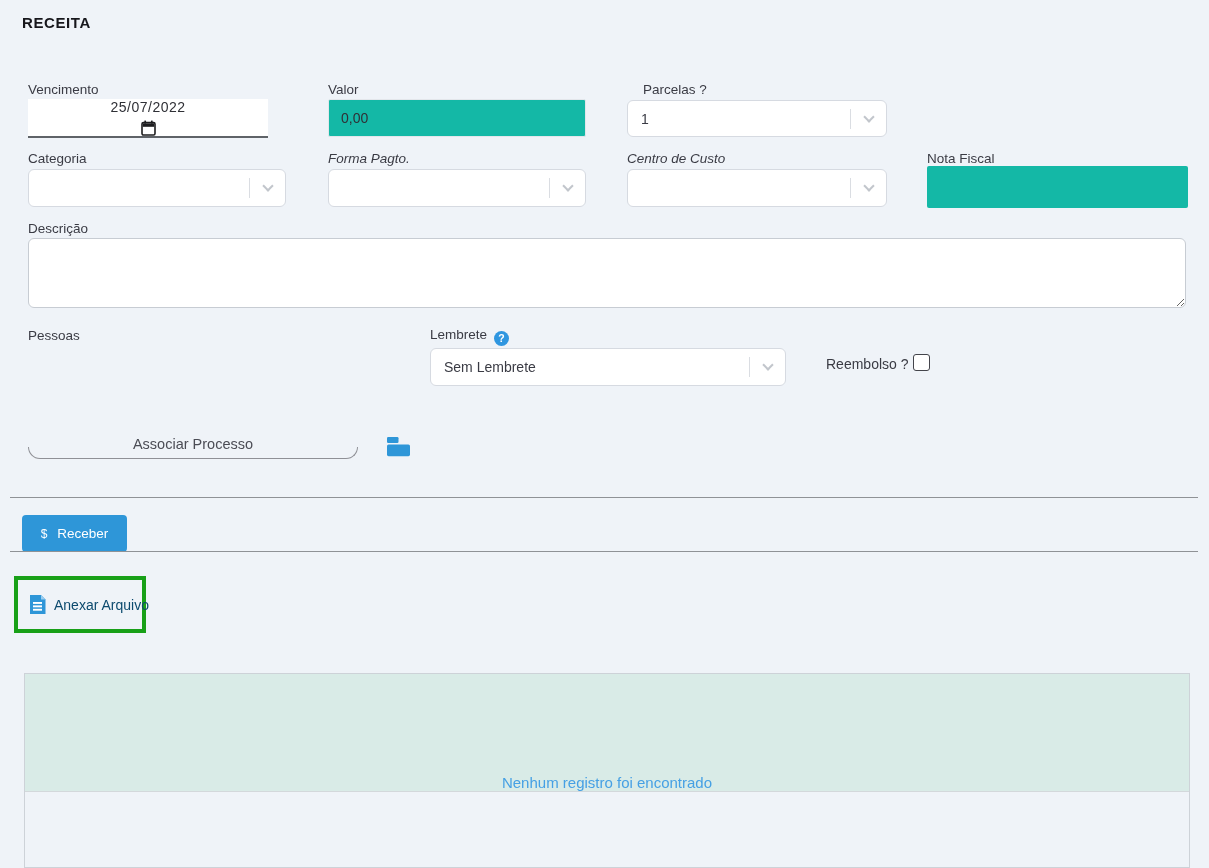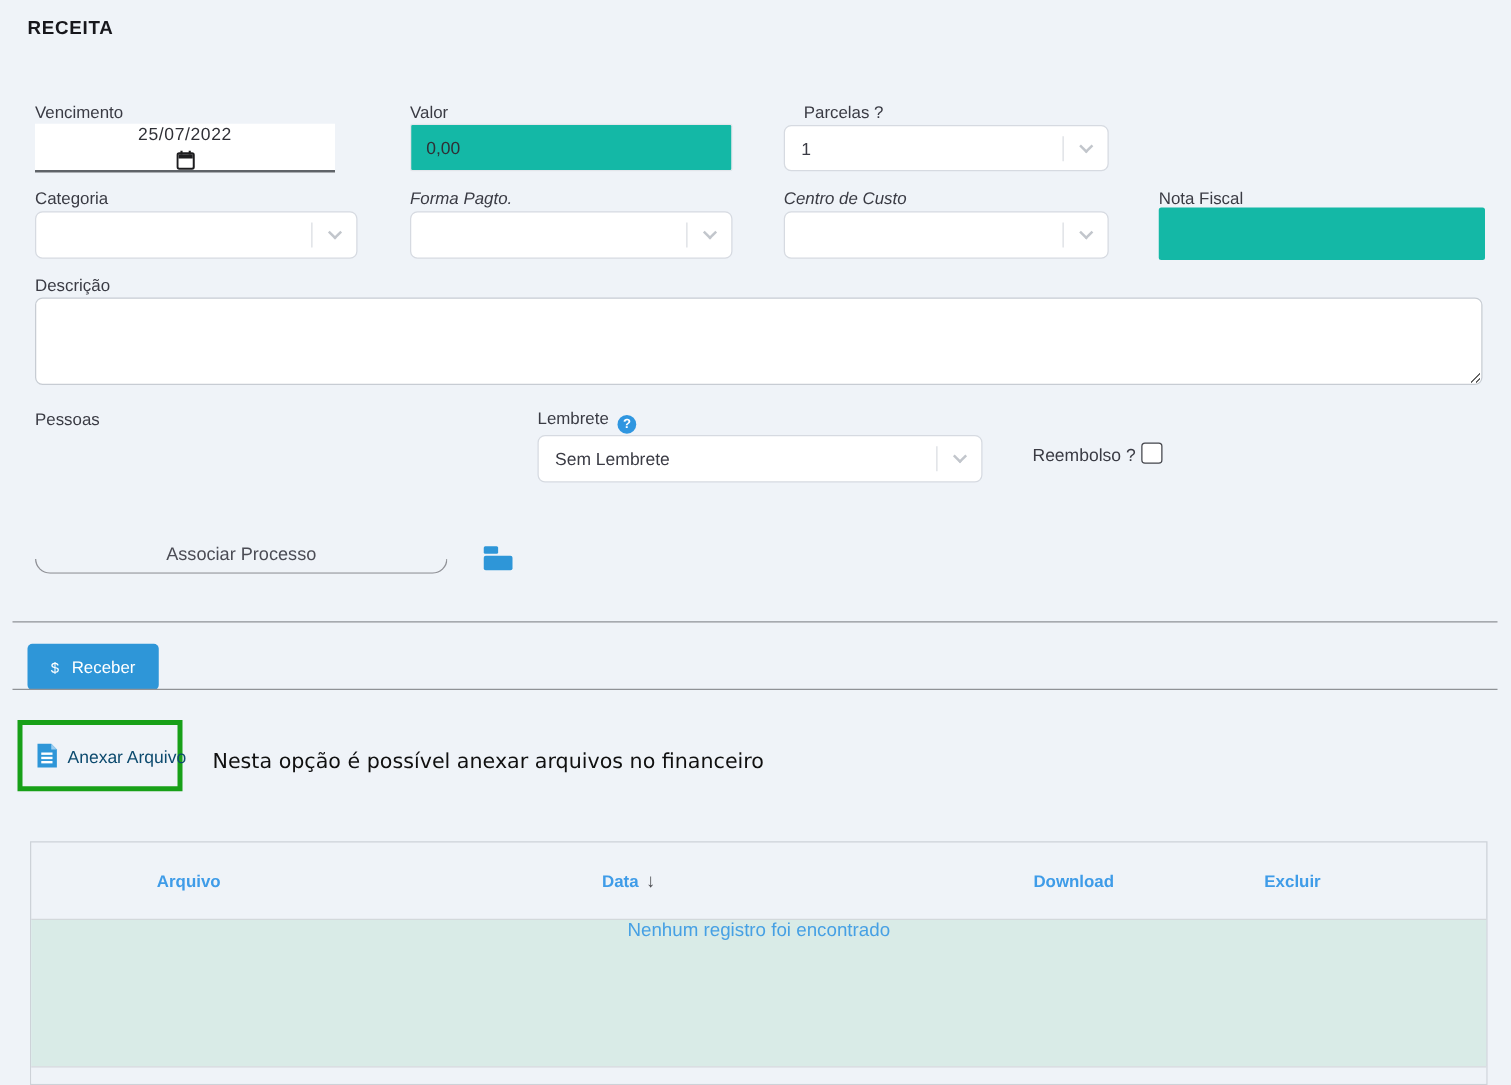--- a/index.html
+++ b/index.html
@@ -40,21 +40,21 @@
   .btn-receber .dollar { font-size:12px; }
 
   .green-box { position:absolute; left:14px; top:576px; width:132px; height:57px; border:4px solid #18a018; display:flex; align-items:center; padding-left:11px; gap:8px; }
   .anexar-link { font-size:14px; color:#0c4a6e; cursor:pointer; white-space:nowrap; }
   .note { position:absolute; left:170px; top:599px; font-family:"DejaVu Sans", sans-serif; font-size:16.5px; color:#101010; }
 
   .grid { position:absolute; left:24px; top:673px; width:1166px; height:195px; border:1px solid #cdd2d8; }
   .grid-header { position:relative; height:62px; border-bottom:1px solid #d3d8db; }
   .gh-cell { position:absolute; top:50%; transform:translate(-50%,-50%); font-size:13.5px; font-weight:bold; color:#3f9ce8; white-space:nowrap; display:flex; align-items:center; gap:6px; }
   .sort-arrow { color:#4c4d52; font-weight:normal; font-size:15px; }
-  .grid-body { height:117px; background:#d9ebe7; display:flex; align-items:flex-start; justify-content:center; }
+  .grid-body { height:117px; background:#d9ebe7; display:flex; align-items:flex-end; justify-content:center; }
   .grid-empty { font-size:15px; color:#46a0e4; }
   .grid-footer { height:14px; background:#eff3f8; border-top:1px solid #d3d8db; }
 </style>
 </head>
 <body>
 
 <div class="screen">
 
   <div class="title">RECEITA</div>
 
@@ -155,31 +155,21 @@
       <svg width="17" height="21" viewBox="0 0 17 21">
         <path d="M1 1 h11 l4.5 4.5 V20 H1 Z" fill="#2e96d8"></path>
         <path d="M12 1 l4.5 4.5 H12 Z" fill="#9ccdef"></path>
         <rect x="4" y="8" width="9" height="1.9" fill="#ffffff"></rect>
         <rect x="4" y="11.4" width="9" height="1.9" fill="#ffffff"></rect>
         <rect x="4" y="14.8" width="9" height="1.9" fill="#ffffff"></rect>
       </svg>
     </span>
     <span class="anexar-link">Anexar Arquivo</span>
   </div>
-  <div class="note">Nesta opção é possível anexar arquivos no financeiro</div>
 
   <div class="grid">
-    <div class="grid-header">
-      <span class="gh-cell" style="left:126px;">Arquivo</span>
-      <span class="gh-cell" style="left:478px;">
-        <span>Data</span>
-        <span class="sort-arrow">↓</span>
-      </span>
-      <span class="gh-cell" style="left:834px;">Download</span>
-      <span class="gh-cell" style="left:1009px;">Excluir</span>
-    </div>
     <div class="grid-body">
       <span class="grid-empty">Nenhum registro foi encontrado</span>
     </div>
     <div class="grid-footer"></div>
   </div>
 
 </div>
 
 </body></html>

